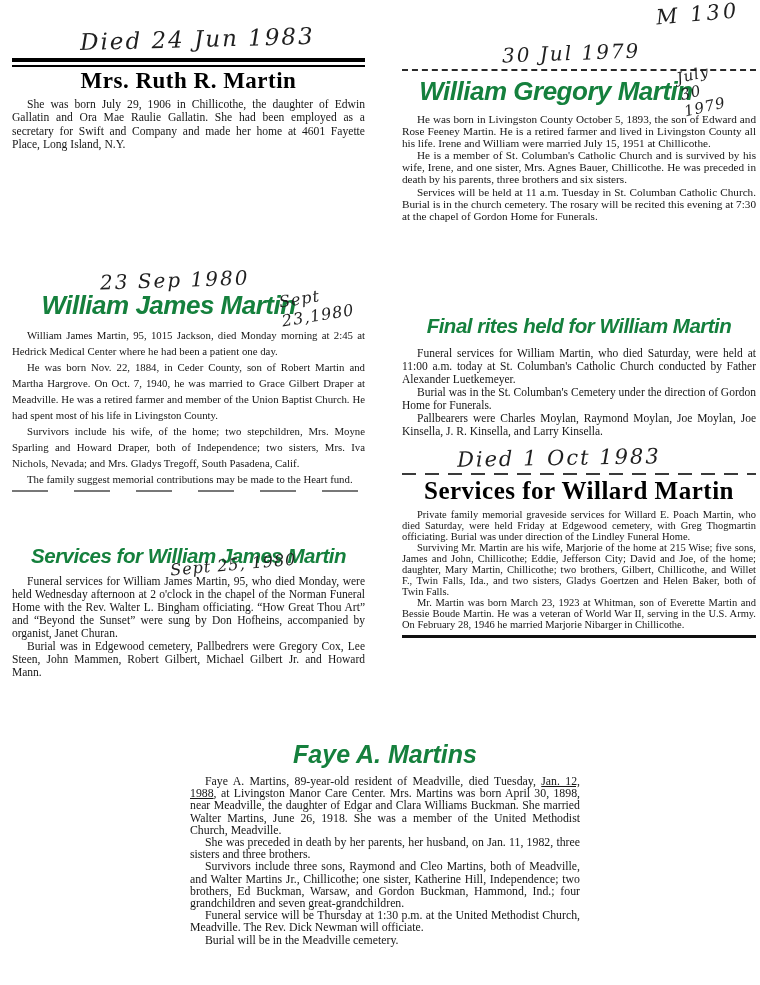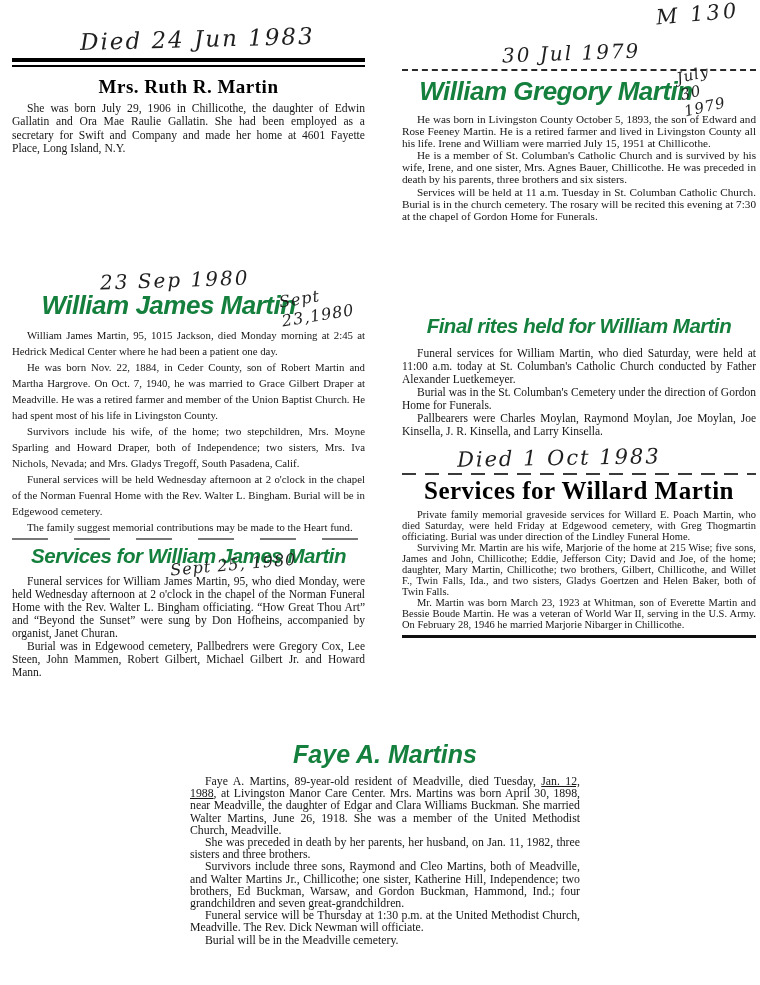--- a/index.html
+++ b/index.html
@@ -36,21 +36,21 @@
   .rule-double { height:3px; border-top:4px solid #000; border-bottom:2px solid #000; }
   .rule-dashed { height:0; border-top:2px dashed #2a2a2a; }
   .rule-dotted { height:2px; background:repeating-linear-gradient(90deg,#3a3a3a 0 14px, transparent 14px 23px); }
   .rule-thick  { height:0; border-top:3px solid #101010; }
   .rule-frag   { height:2px; background:repeating-linear-gradient(90deg,#4a4a4a 0 36px, transparent 36px 62px); opacity:.75; }
 
   
   .c-ruth { left:12px; top:26px; width:353px; }
   .c-ruth .hw-date { left:68px; top:0; font-size:23px; transform:rotate(-1.5deg); }
   .c-ruth .rule-double { margin-top:32px; }
-  .c-ruth h1 { font-size:19px; margin-top:9px; }
+  .c-ruth h1 { font-size:23px; margin-top:1px; }
   .c-ruth .body { margin-top:4px; }
   .c-ruth .body p { font-size:11.6px; line-height:13.4px; }
 
   
   .c-wjm { left:12px; top:268px; width:353px; }
   .c-wjm .hw-date { left:88px; top:0; font-size:20px; transform:rotate(-2deg); }
   .c-wjm h1 { font-size:26px; margin-top:22px; padding-right:40px; }
   .c-wjm .hw-side { left:268px; top:18px; font-size:16px; transform:rotate(-9deg); width:84px; letter-spacing:1px; }
   .c-wjm .body { margin-top:6px; }
   .c-wjm .body p { font-size:10.8px; line-height:16px; }
@@ -112,21 +112,20 @@
 </section>
 
 <section class="clip c-wjm">
   <div class="hw hw-date">23 Sep 1980</div>
   <h1 class="head-sans">William James Martin</h1>
   <div class="hw hw-side wrap">Sept 23,1980</div>
   <div class="body">
     <p>William James Martin, 95, 1015 Jackson, died Monday morning at 2:45 at Hedrick Medical Center where he had been a patient one day.</p>
     <p>He was born Nov. 22, 1884, in Ceder County, son of Robert Martin and Martha Hargrove. On Oct. 7, 1940, he was married to Grace Gilbert Draper at Meadville. He was a retired farmer and member of the Union Baptist Church. He had spent most of his life in Livingston County.</p>
     <p>Survivors include his wife, of the home; two stepchildren, Mrs. Moyne Sparling and Howard Draper, both of Independence; two sisters, Mrs. Iva Nichols, Nevada; and Mrs. Gladys Tregoff, South Pasadena, Calif.</p>
-    <p>Funeral services will be held Wednesday afternoon at 2 o'clock in the chapel of the Norman Fuenral Home with the Rev. Walter L. Bingham. Burial will be in Edgewood cemetery.</p>
     <p>The family suggest memorial contributions may be made to the Heart fund.</p>
   </div>
   <div class="rule-frag"></div>
 </section>
 
 <section class="clip c-swjm">
   <h1 class="head-sans">Services for William James Martin</h1>
   <div class="hw hw-note">Sept 25, 1980</div>
   <div class="body">
     <p>Funeral services for William James Martin, 95, who died Monday, were held Wednesday afternoon at 2 o'clock in the chapel of the Norman Funeral Home with the Rev. Walter L. Bingham officiating. “How Great Thou Art” and “Beyond the Sunset” were sung by Don Hofheins, accompanied by organist, Janet Churan.</p>

